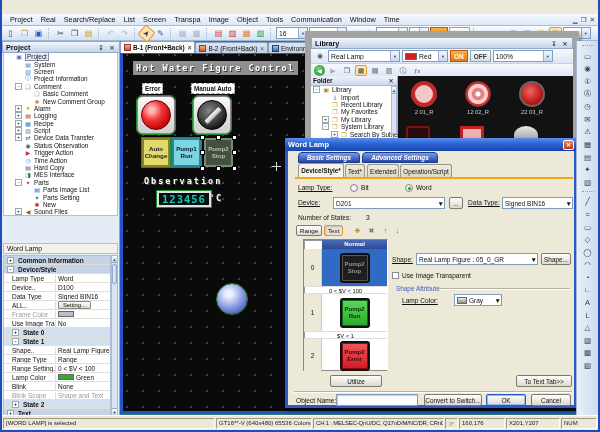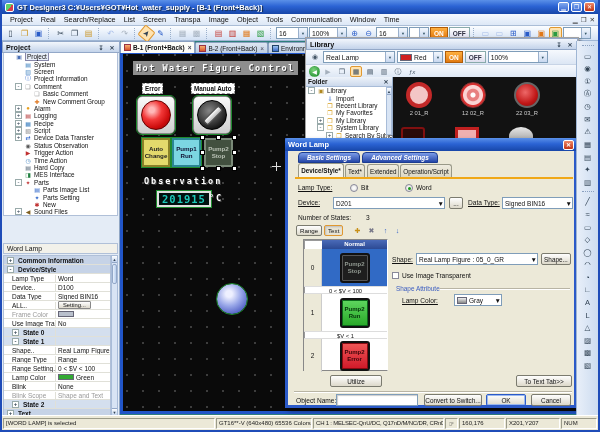--- a/index.html
+++ b/index.html
@@ -86,21 +86,21 @@
 .cb3{background:#42503f;border-color:#7a8a78;color:#b8c0b4;outline:none}
 .hdl{position:absolute;width:5px;height:5px;background:#fff;border:1px solid #000}
 .hmi-temp{position:absolute;color:#fff;font-family:"DejaVu Sans Mono",monospace;font-weight:bold;font-size:8.5px;letter-spacing:2px;text-shadow:1px 1px 0 #444}
 .tempval{position:absolute;background:#021010;border:2px solid #e0e0e0;outline:1px solid #1f8a2f;color:#1cc8ba;font-family:"DejaVu Sans Mono",monospace;font-weight:bold;font-size:10.5px;letter-spacing:1px;padding:0 3px;line-height:12px}
 .bluelamp{position:absolute;width:30px;height:30px;border-radius:50%;outline:1px solid #1f8a2f;background:radial-gradient(circle at 40% 33%,#eef0ff 0 12%,#98a6e8 45%,#4d5cc2 80%,#323f96)}
 .pmark{position:absolute;width:9px;height:9px}
 .pmark::before,.pmark::after{content:"";position:absolute;background:#ddd}
 .pmark::before{left:4px;top:0;width:1px;height:9px}
 .pmark::after{left:0;top:4px;width:9px;height:1px}
 
-.library{position:absolute;left:303px;top:37px;width:274px;height:128px;background:#e9eef6;border:1px solid #a3a3a3;box-shadow:2px 2px 3px rgba(0,0,0,.35)}
+.library{position:absolute;left:303px;top:31px;width:274px;height:128px;background:#e9eef6;border:6px solid #a3a3a3;box-shadow:2px 2px 3px rgba(0,0,0,.35)}
 .librow{display:flex;align-items:center;gap:2px;padding:1px 3px;border-bottom:1px solid #c8d4e6;background:linear-gradient(#f6f9fd,#dce6f4)}
 .lib-ic{width:12px;height:11px;display:flex;align-items:center;justify-content:center;font-size:7px;border:1px solid transparent;border-radius:2px;color:#456}
 .lib-back{background:radial-gradient(circle at 40% 35%,#7ed67e,#1e8a2e);color:#fff;border-radius:50%;font-size:6px;width:11px;height:11px}
 .lib-sel{background:#ffe3b0;border-color:#e09830}
 .folderpan{position:absolute;left:0;top:39px;width:87px;bottom:0;background:#fff;border-right:1px solid #9ab0cc}
 .fhead{height:10px;background:linear-gradient(#eef3fa,#ccd9ec);border-bottom:1px solid #a8bcd8;display:flex;align-items:center;padding:0 2px;font-size:6.4px;font-weight:bold}
 .preview{position:absolute;left:87px;top:39px;right:0;bottom:0;background:#121212;overflow:hidden}
 .lamp-item{position:absolute;text-align:center;width:40px}
 .lamp-item .nm{font-size:5.8px;color:#ccc;margin-top:2px}
 .ring{width:26px;height:26px;margin:0 auto;border-radius:50%;background:#f3c6c6;border:4px solid #c22828}
@@ -143,27 +143,20 @@
 .rtb{width:17px;height:12.6px;display:flex;align-items:center;justify-content:center;font-size:7.5px;color:#345;flex:none}
 
 .statusbar{position:absolute;left:0;bottom:0;width:100%;height:15px;background:#ece9d8;border-top:1px solid #fff;display:flex;align-items:center;gap:1px;padding:1px 1px}
 .sseg{height:11px;border:1px solid;border-color:#9b9b8a #fff #fff #9b9b8a;display:flex;align-items:center;padding:0 2px;font-size:6px;white-space:nowrap;overflow:hidden;color:#222}
 </style>
 </head>
 <body>
 
 <div class="window">
 
-  <div class="titlebar">
-    <span class="appicon"></span>
-    <span class="ttl">GT Designer3 C:¥Users¥GOT¥Hot_water_supply - [B-1 (Front+Back)]</span>
-    <span class="wbtn">▁</span>
-    <span class="wbtn">❐</span>
-    <span class="wbtn close">✕</span>
-  </div>
 
   <div class="menubar">
 
     <span class="mdictl">
       <span>▁</span>
       <span>❐</span>
       <span>✕</span>
     </span>
   <span class="mitem">Project</span>
       <span class="mitem">Real</span>
@@ -527,21 +520,21 @@
         <span class="hdl" style="left:-2px;top:-2px"></span>
         <span class="hdl" style="left:14px;top:-2px"></span>
         <span class="hdl" style="right:-2px;top:-2px"></span>
         <span class="hdl" style="left:-2px;top:13px"></span>
         <span class="hdl" style="right:-2px;top:13px"></span>
         <span class="hdl" style="left:-2px;bottom:-2px"></span>
         <span class="hdl" style="left:14px;bottom:-2px"></span>
         <span class="hdl" style="right:-2px;bottom:-2px"></span>
       </div>
       <div class="hmi-temp" style="left:21px;top:122px">Observation</div>
-      <div class="tempval" style="left:34px;top:137px">201915</div>
+      <div class="tempval" style="left:34px;top:137px">123456</div>
       <div class="hmi-temp" style="left:86px;top:139px">°C</div>
       <span class="pmark" style="left:149px;top:108px"></span>
       <div class="bluelamp" style="left:94px;top:230px"></div>
     </div>
   </div>
 
   <div class="tabbar">
     <span class="etab act">
         <span class="eticon"></span>
         <span>B-1 (Front+Back)</span>

